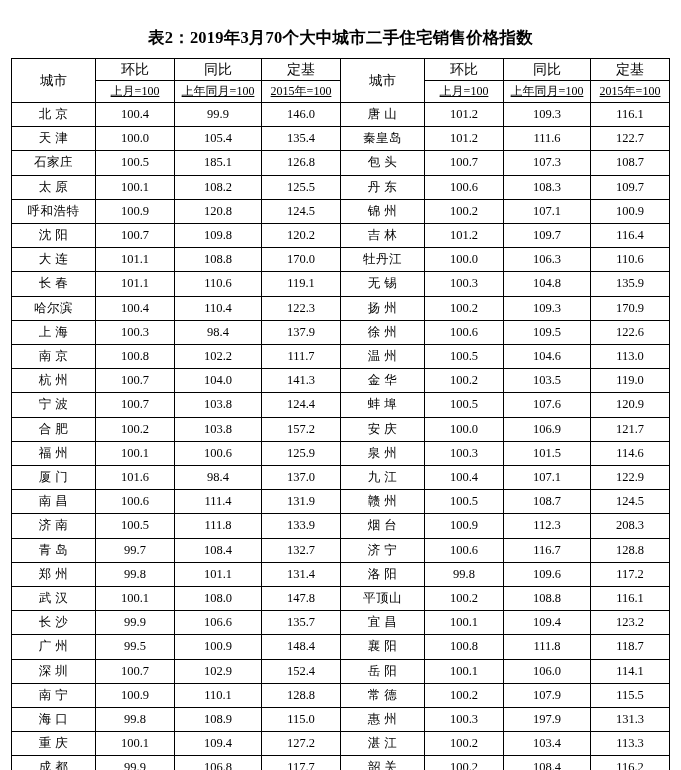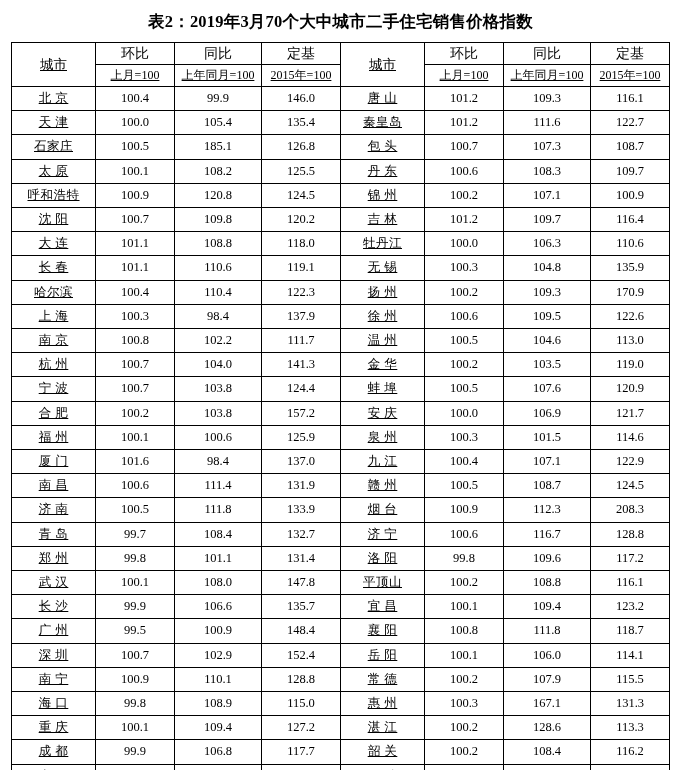--- a/index.html
+++ b/index.html
@@ -20,20 +20,21 @@
     position: relative;
     box-sizing: border-box;
   }
   .title {
     text-align: center;
     font-size: 16.5px;
     font-weight: bold;
     padding-top: 11px;
     padding-bottom: 9px;
     letter-spacing: 0.2px;
+    margin-top: 16px;
   }
   table.main {
     border-collapse: collapse;
     margin: 0 auto;
     width: 650px;
     table-layout: fixed;
   }
   table.main th, table.main td {
     border: 1px solid #000000;
     font-size: 12.5px;
@@ -44,39 +45,37 @@
   }
   
   col.city   { width: 84px; }
   col.val    { width: 79px; }
   col.val2   { width: 87px; }
   col.val3   { width: 79px; }
 
   thead th.cityhead {
     height: 42px;
     font-size: 13.5px;
-    text-decoration: underline;
   }
   thead th.grouphead {
     height: 21px;
     font-size: 14px;
   }
   thead th.subhead {
     height: 21px;
     font-size: 12px;
     text-decoration: underline;
   }
   tbody td {
     height: 23.2px;
     line-height: 23.2px;
   }
   td.cityname {
     font-size: 13.5px;
     letter-spacing: 0.5px;
-    text-decoration: underline;
   }
   td.num {
     font-size: 12.5px;
     font-family: "Liberation Serif", "DejaVu Serif", serif;
   }
 </style>
 </head>
 <body>
 
 <div class="page">
@@ -172,21 +171,21 @@
           <td class="num">120.2</td>
           <td class="cityname">吉 林</td>
           <td class="num">101.2</td>
           <td class="num">109.7</td>
           <td class="num">116.4</td>
         </tr>
         <tr>
           <td class="cityname">大 连</td>
           <td class="num">101.1</td>
           <td class="num">108.8</td>
-          <td class="num">118.0</td>
+          <td class="num">170.0</td>
           <td class="cityname">牡丹江</td>
           <td class="num">100.0</td>
           <td class="num">106.3</td>
           <td class="num">110.6</td>
         </tr>
         <tr>
           <td class="cityname">长 春</td>
           <td class="num">101.1</td>
           <td class="num">110.6</td>
           <td class="num">119.1</td>
@@ -365,31 +364,31 @@
           <td class="num">107.9</td>
           <td class="num">115.5</td>
         </tr>
         <tr>
           <td class="cityname">海 口</td>
           <td class="num">99.8</td>
           <td class="num">108.9</td>
           <td class="num">115.0</td>
           <td class="cityname">惠 州</td>
           <td class="num">100.3</td>
-          <td class="num">167.1</td>
+          <td class="num">197.9</td>
           <td class="num">131.3</td>
         </tr>
         <tr>
           <td class="cityname">重 庆</td>
           <td class="num">100.1</td>
           <td class="num">109.4</td>
           <td class="num">127.2</td>
           <td class="cityname">湛 江</td>
           <td class="num">100.2</td>
-          <td class="num">128.6</td>
+          <td class="num">103.4</td>
           <td class="num">113.3</td>
         </tr>
         <tr>
           <td class="cityname">成 都</td>
           <td class="num">99.9</td>
           <td class="num">106.8</td>
           <td class="num">117.7</td>
           <td class="cityname">韶 关</td>
           <td class="num">100.2</td>
           <td class="num">108.4</td>

